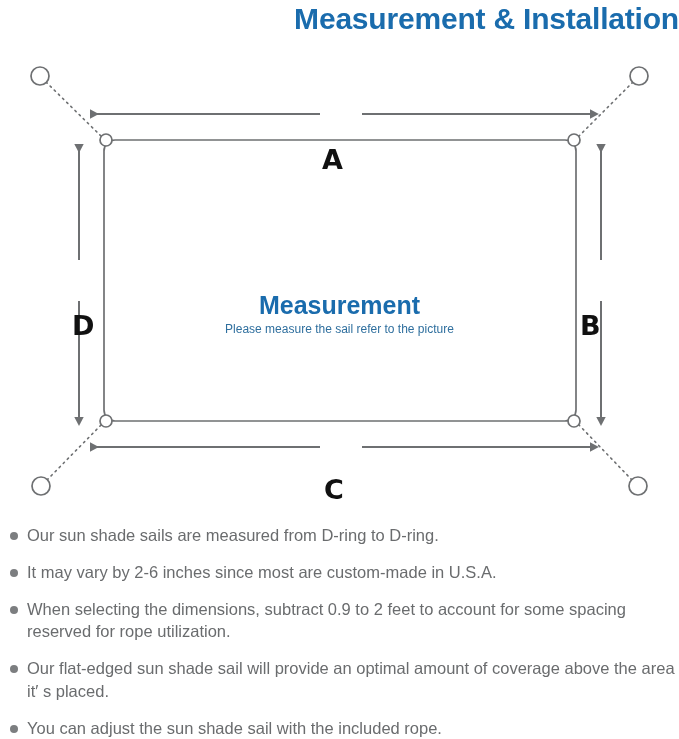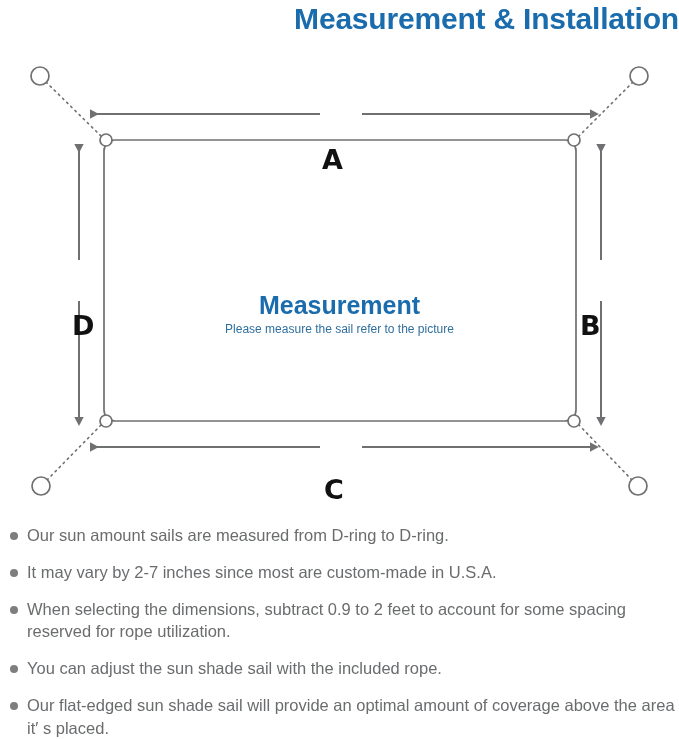--- a/index.html
+++ b/index.html
@@ -167,31 +167,31 @@
 
   <div id="center-label">
     <div class="cl-title">Measurement</div>
     <div class="cl-sub">Please measure the sail refer to the picture</div>
   </div>
 </div>
 
 <div id="bullet-list">
   <div class="bullet-row">
     <span class="dot"></span>
-    <span class="btext">Our sun amount sails are measured from D-ring to D-ring.</span>
+    <span class="btext">Our sun shade sails are measured from D-ring to D-ring.</span>
   </div>
   <div class="bullet-row">
     <span class="dot"></span>
-    <span class="btext">It may vary by 2-7 inches since most are custom-made in U.S.A.</span>
+    <span class="btext">It may vary by 2-6 inches since most are custom-made in U.S.A.</span>
   </div>
   <div class="bullet-row">
     <span class="dot"></span>
     <span class="btext">When selecting the dimensions, subtract 0.9 to 2 feet to account for some spacing reserved for rope utilization.</span>
   </div>
   <div class="bullet-row">
     <span class="dot"></span>
-    <span class="btext">You can adjust the sun shade sail with the included rope.</span>
+    <span class="btext">Our flat-edged sun shade sail will provide an optimal amount of coverage above the area it′ s placed.</span>
   </div>
   <div class="bullet-row">
     <span class="dot"></span>
-    <span class="btext">Our flat-edged sun shade sail will provide an optimal amount of coverage above the area it′ s placed.</span>
+    <span class="btext">You can adjust the sun shade sail with the included rope.</span>
   </div>
 </div>
 
 </body></html>

